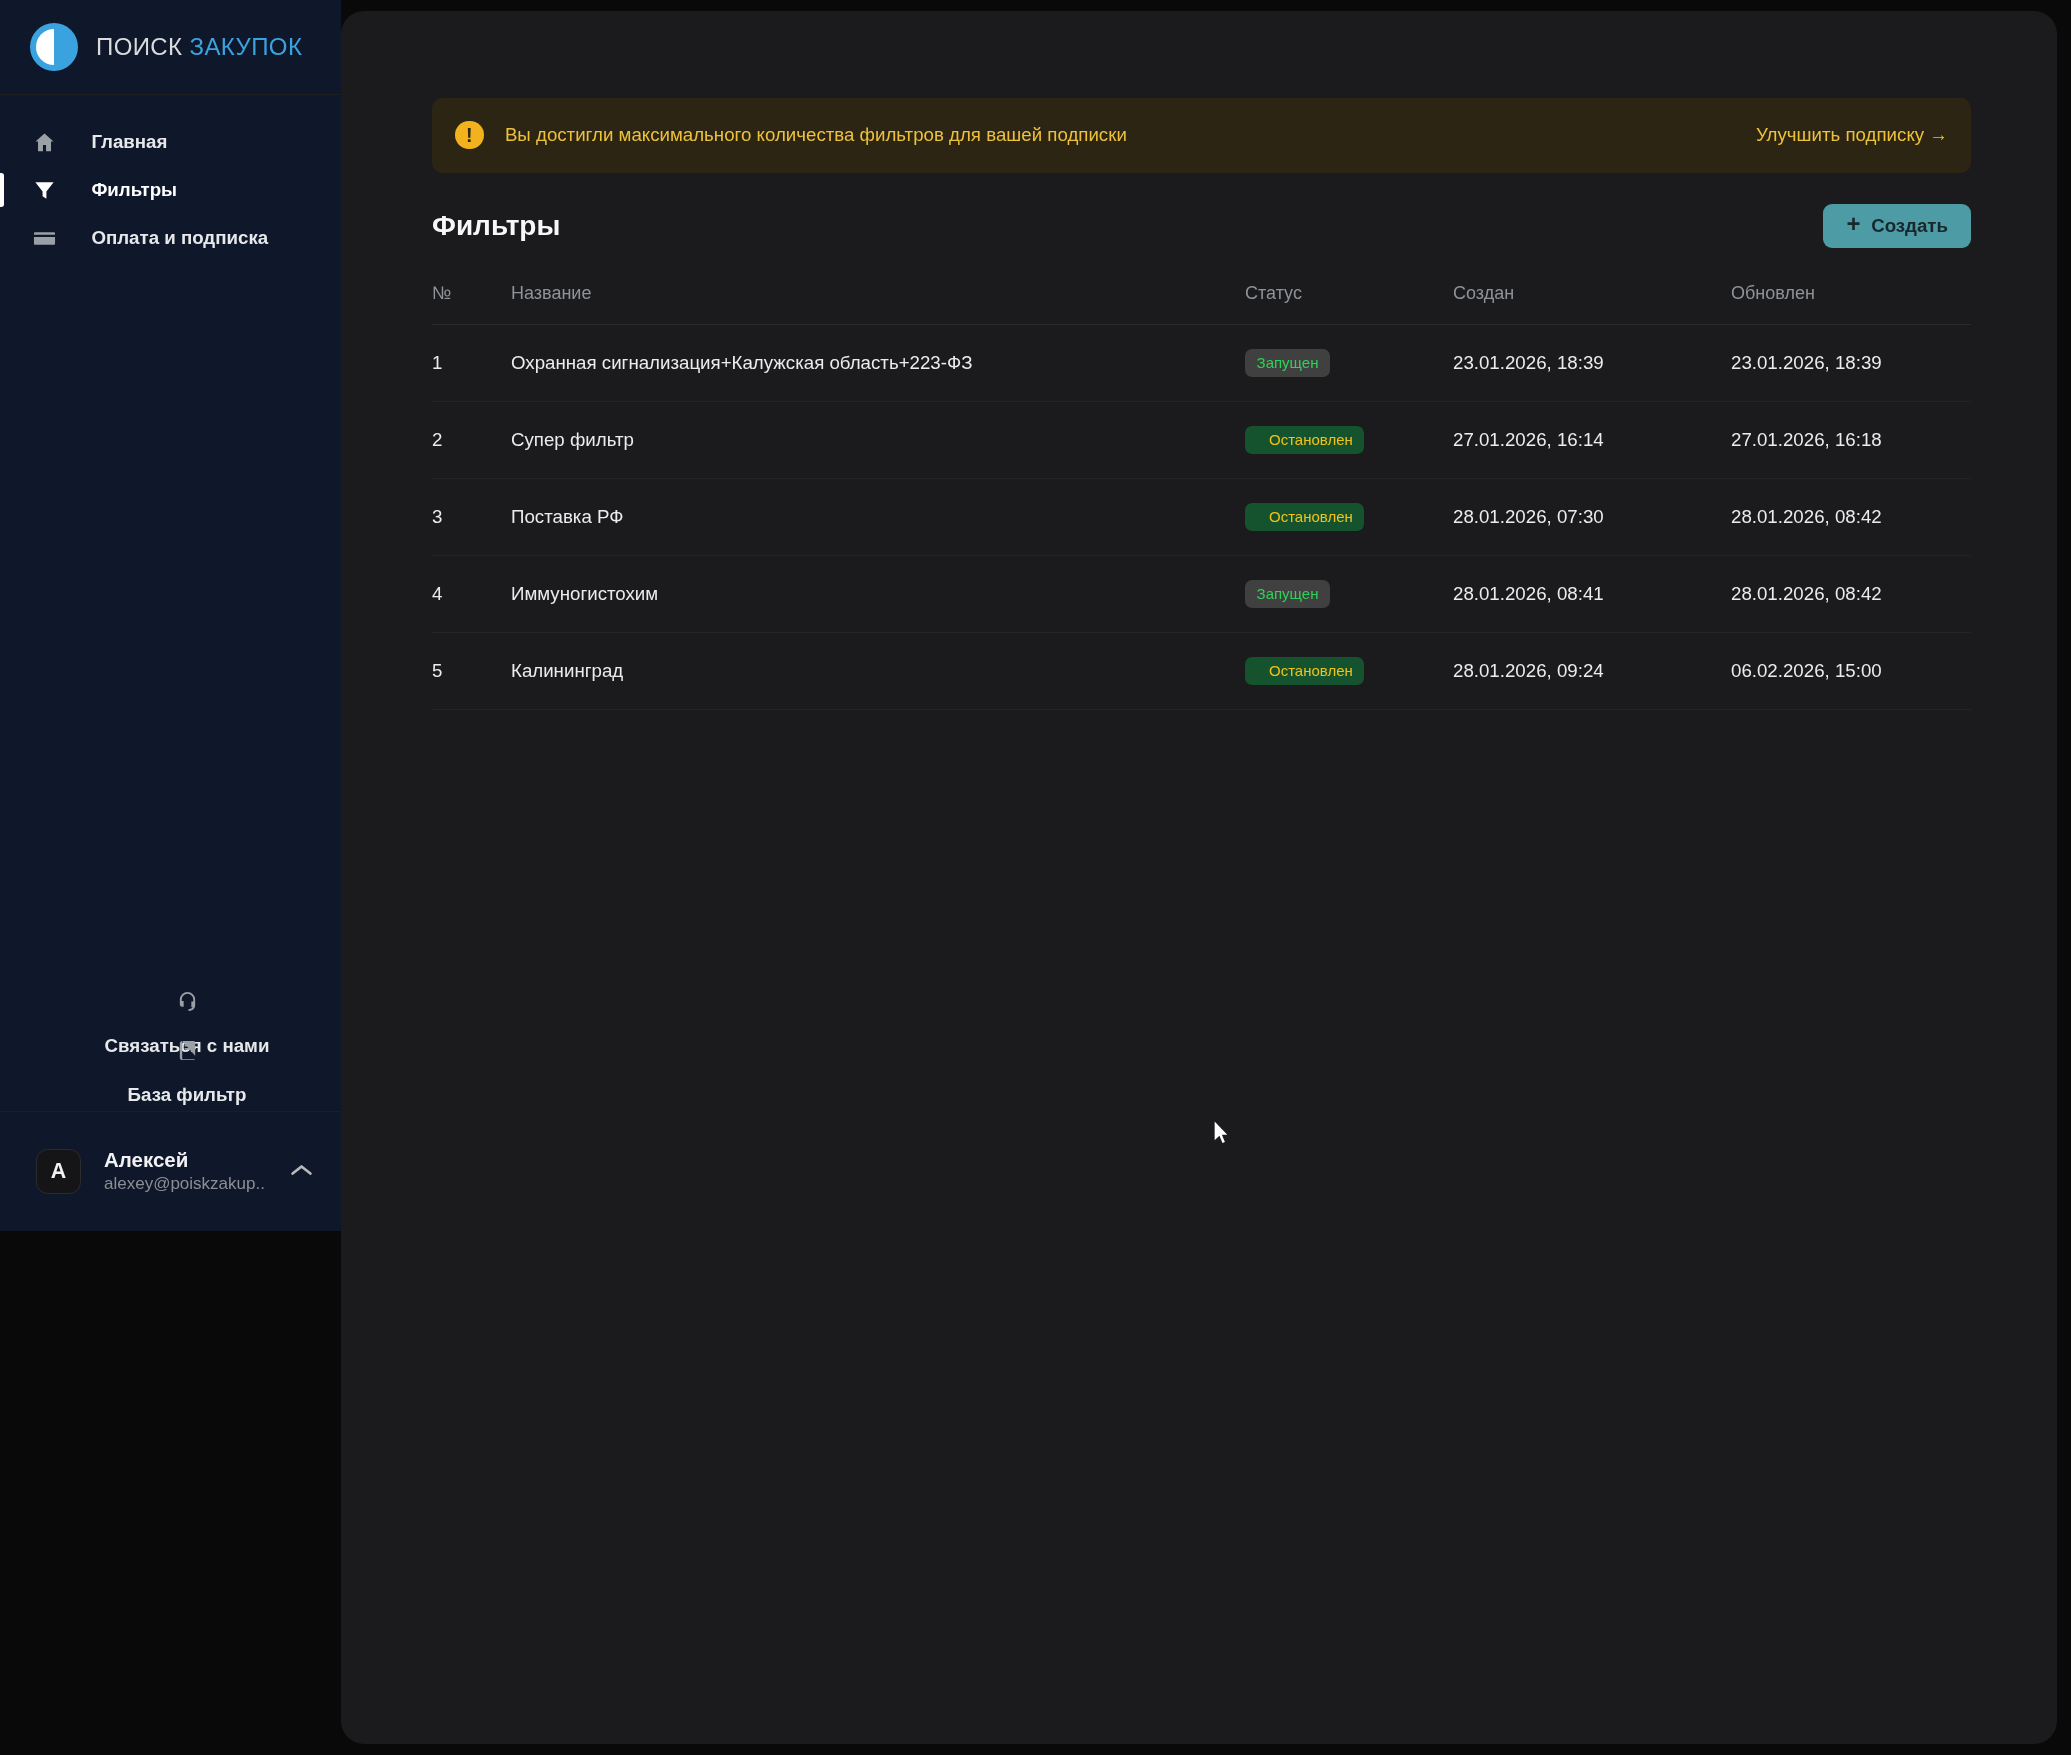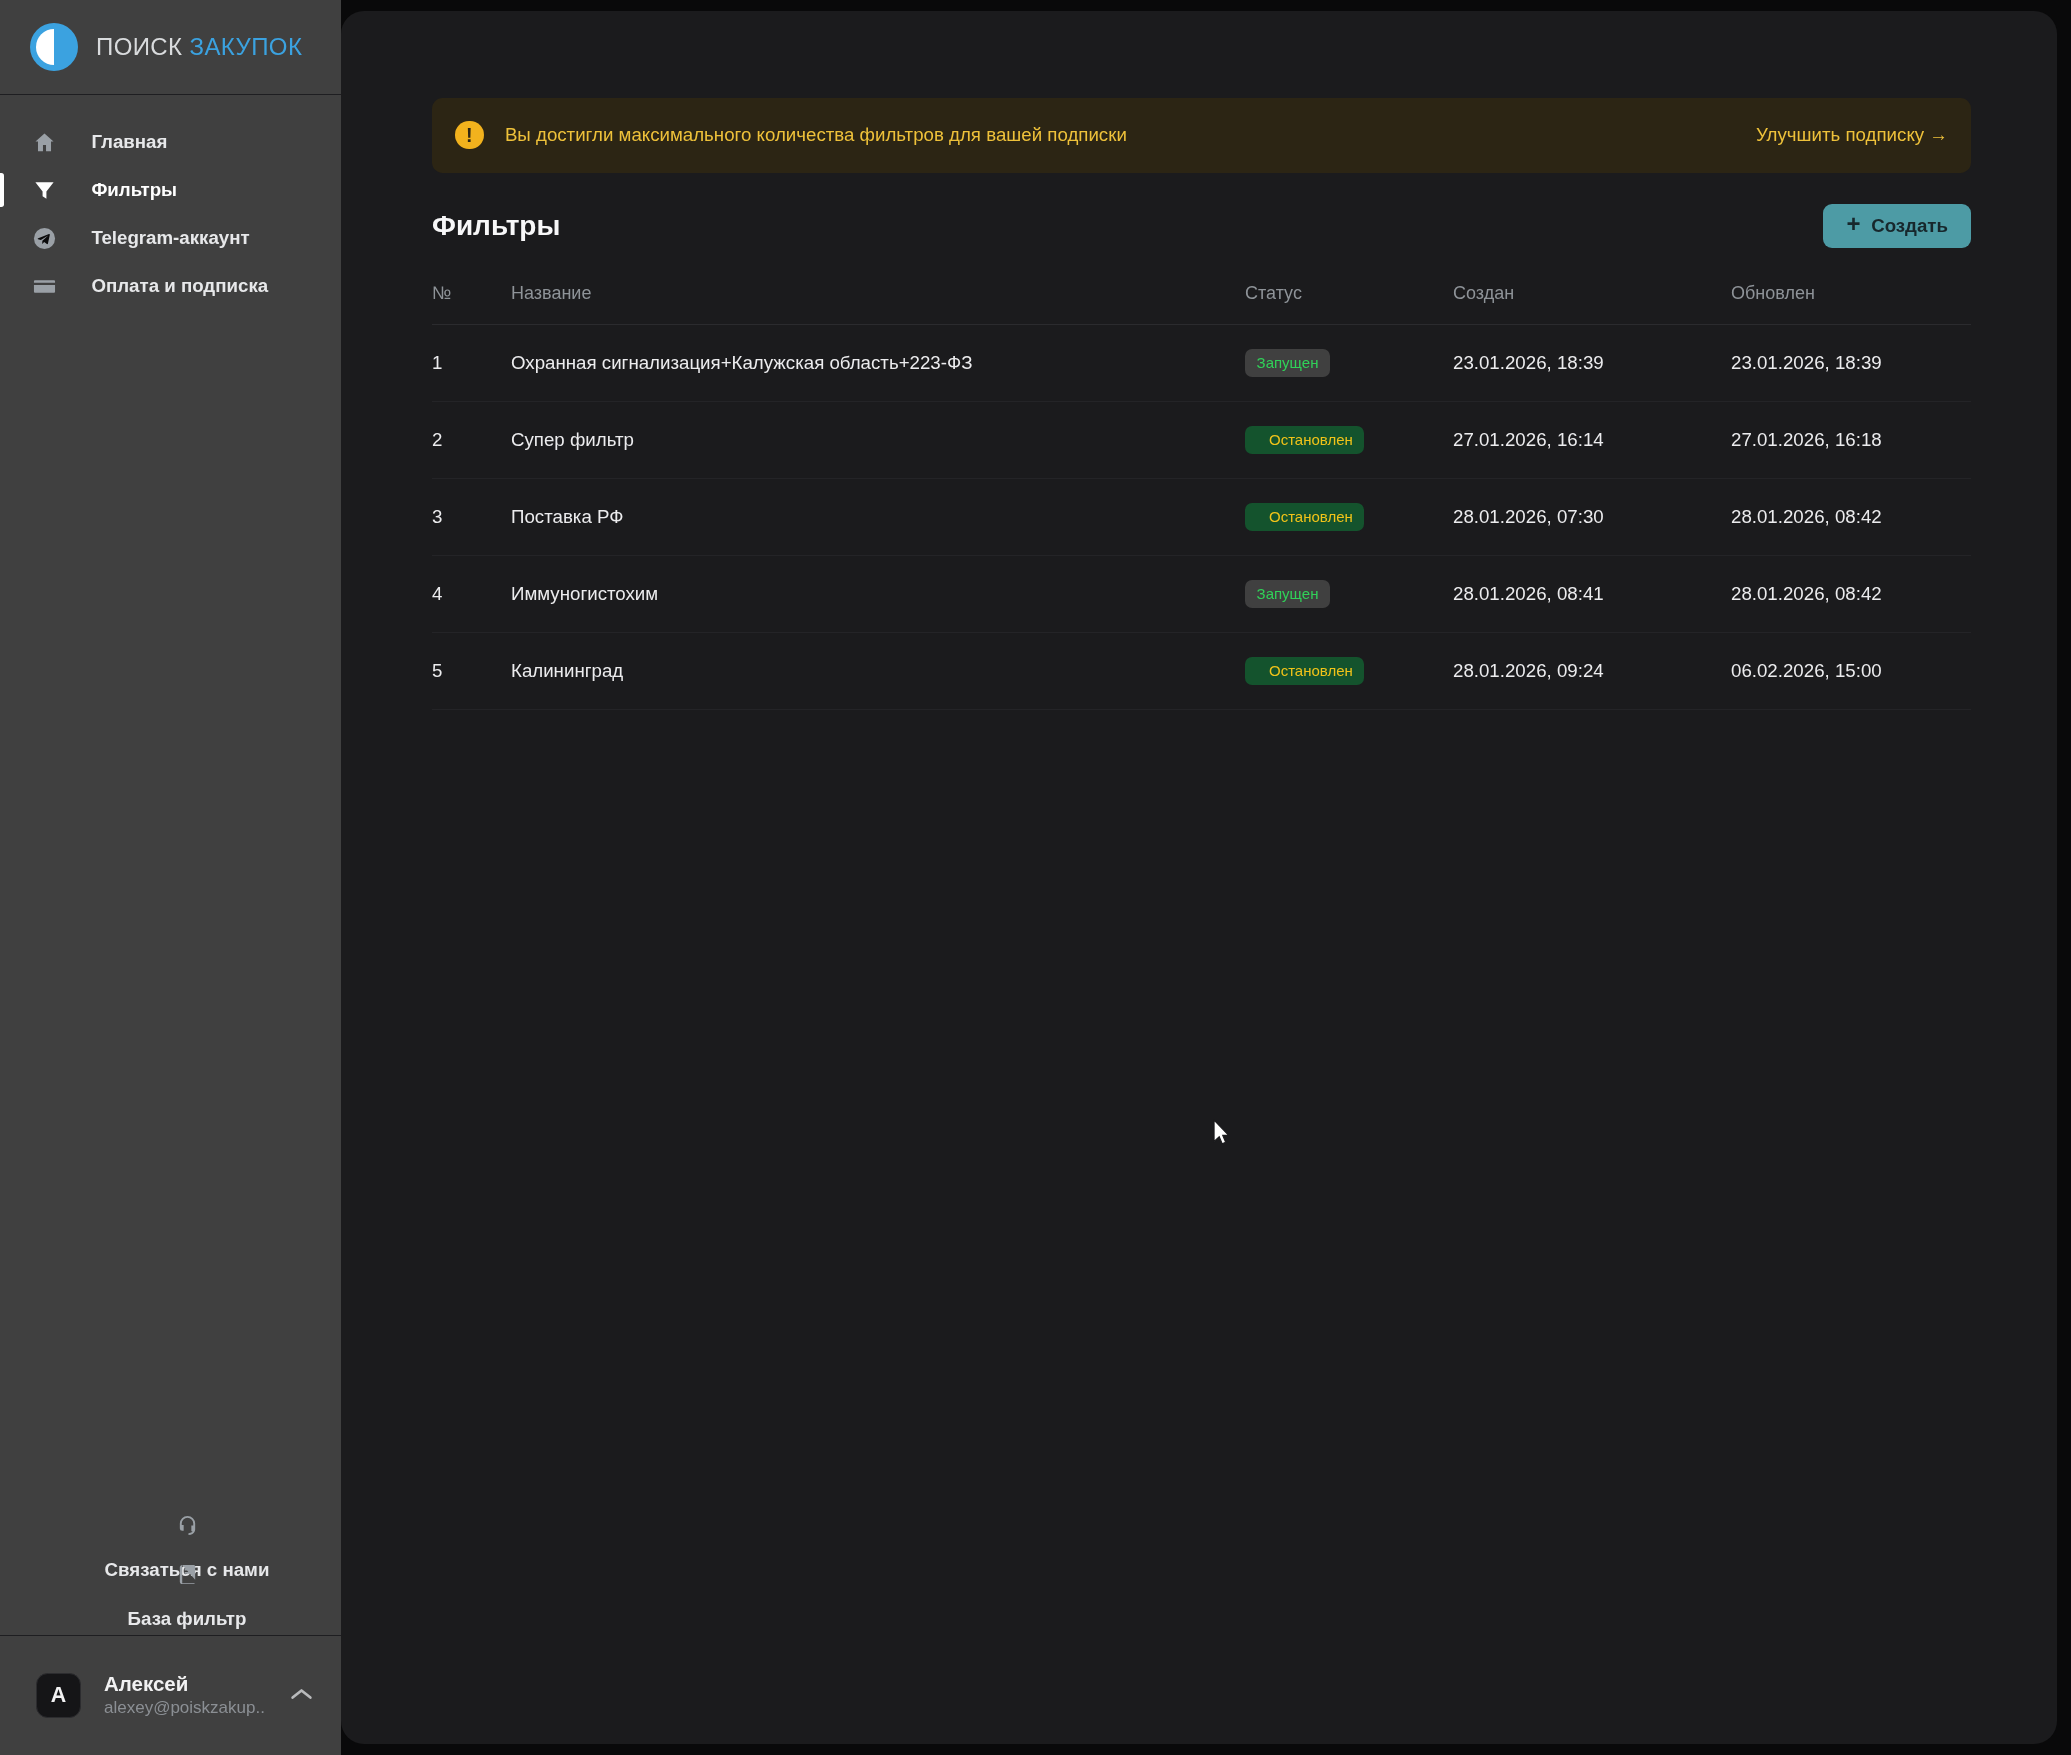--- a/index.html
+++ b/index.html
@@ -7,22 +7,22 @@
   body {
     background:#09090a;
     font-family:"Liberation Sans", sans-serif;
     position:relative;
     overflow:hidden;
     color:#ececee;
   }
 
   
   .sidebar {
-    position:absolute; left:0; top:0; width:341px; height:1755px;
-    background:#404040;
+    position:absolute; left:0; top:0; width:341px; height:1231px;
+    background:#0f172a;
   }
   .logo-row {
     height:95px; display:flex; align-items:center; gap:18px;
     padding-left:30px; border-bottom:0.9px solid #1e1e21;
   }
   .logo-mark {
     width:48px; height:48px; border-radius:50%;
     background:#3ba2e0; position:relative; overflow:hidden; flex:0 0 auto;
   }
   .logo-mark::before {
@@ -150,29 +150,20 @@
     <div class="nav-item active">
       <span class="ico">
         <svg width="23" height="23" viewBox="0 0 24 24" fill="currentColor">
             <path d="M2.5 3.5h19L14 13v7.5l-4-2.5V13L2.5 3.5z"></path>
           </svg>
       </span>
       <span class="lbl">Фильтры</span>
     </div>
     <div class="nav-item">
       <span class="ico">
-        <svg width="23" height="23" viewBox="0 0 24 24">
-            <circle cx="12" cy="12" r="11" fill="#9aa0a6"></circle>
-            <path d="M5.5 11.8l11.2-4.4c.6-.2 1 .1.8.9l-1.9 9c-.1.6-.5.8-1.1.5l-2.9-2.1-1.4 1.4c-.2.2-.3.3-.6.3l.2-3 5.5-5c.2-.2 0-.3-.3-.1l-6.8 4.3-2.9-.9c-.6-.2-.6-.6.2-.9z" fill="#0b0b0c"></path>
-          </svg>
-      </span>
-      <span class="lbl">Telegram-аккаунт</span>
-    </div>
-    <div class="nav-item">
-      <span class="ico">
         <svg width="23" height="23" viewBox="0 0 24 24" fill="currentColor">
             <path d="M2 5.5h20c.6 0 1 .4 1 1V8H1V6.5c0-.6.4-1 1-1zM1 10.5h22v7c0 .6-.4 1-1 1H2c-.6 0-1-.4-1-1v-7zm3 4.5h5v1.6H4V15z"></path>
           </svg>
       </span>
       <span class="lbl">Оплата и подписка</span>
     </div>
   </nav>
 
   <div class="sidebar-footer">
     <div class="foot-item">

